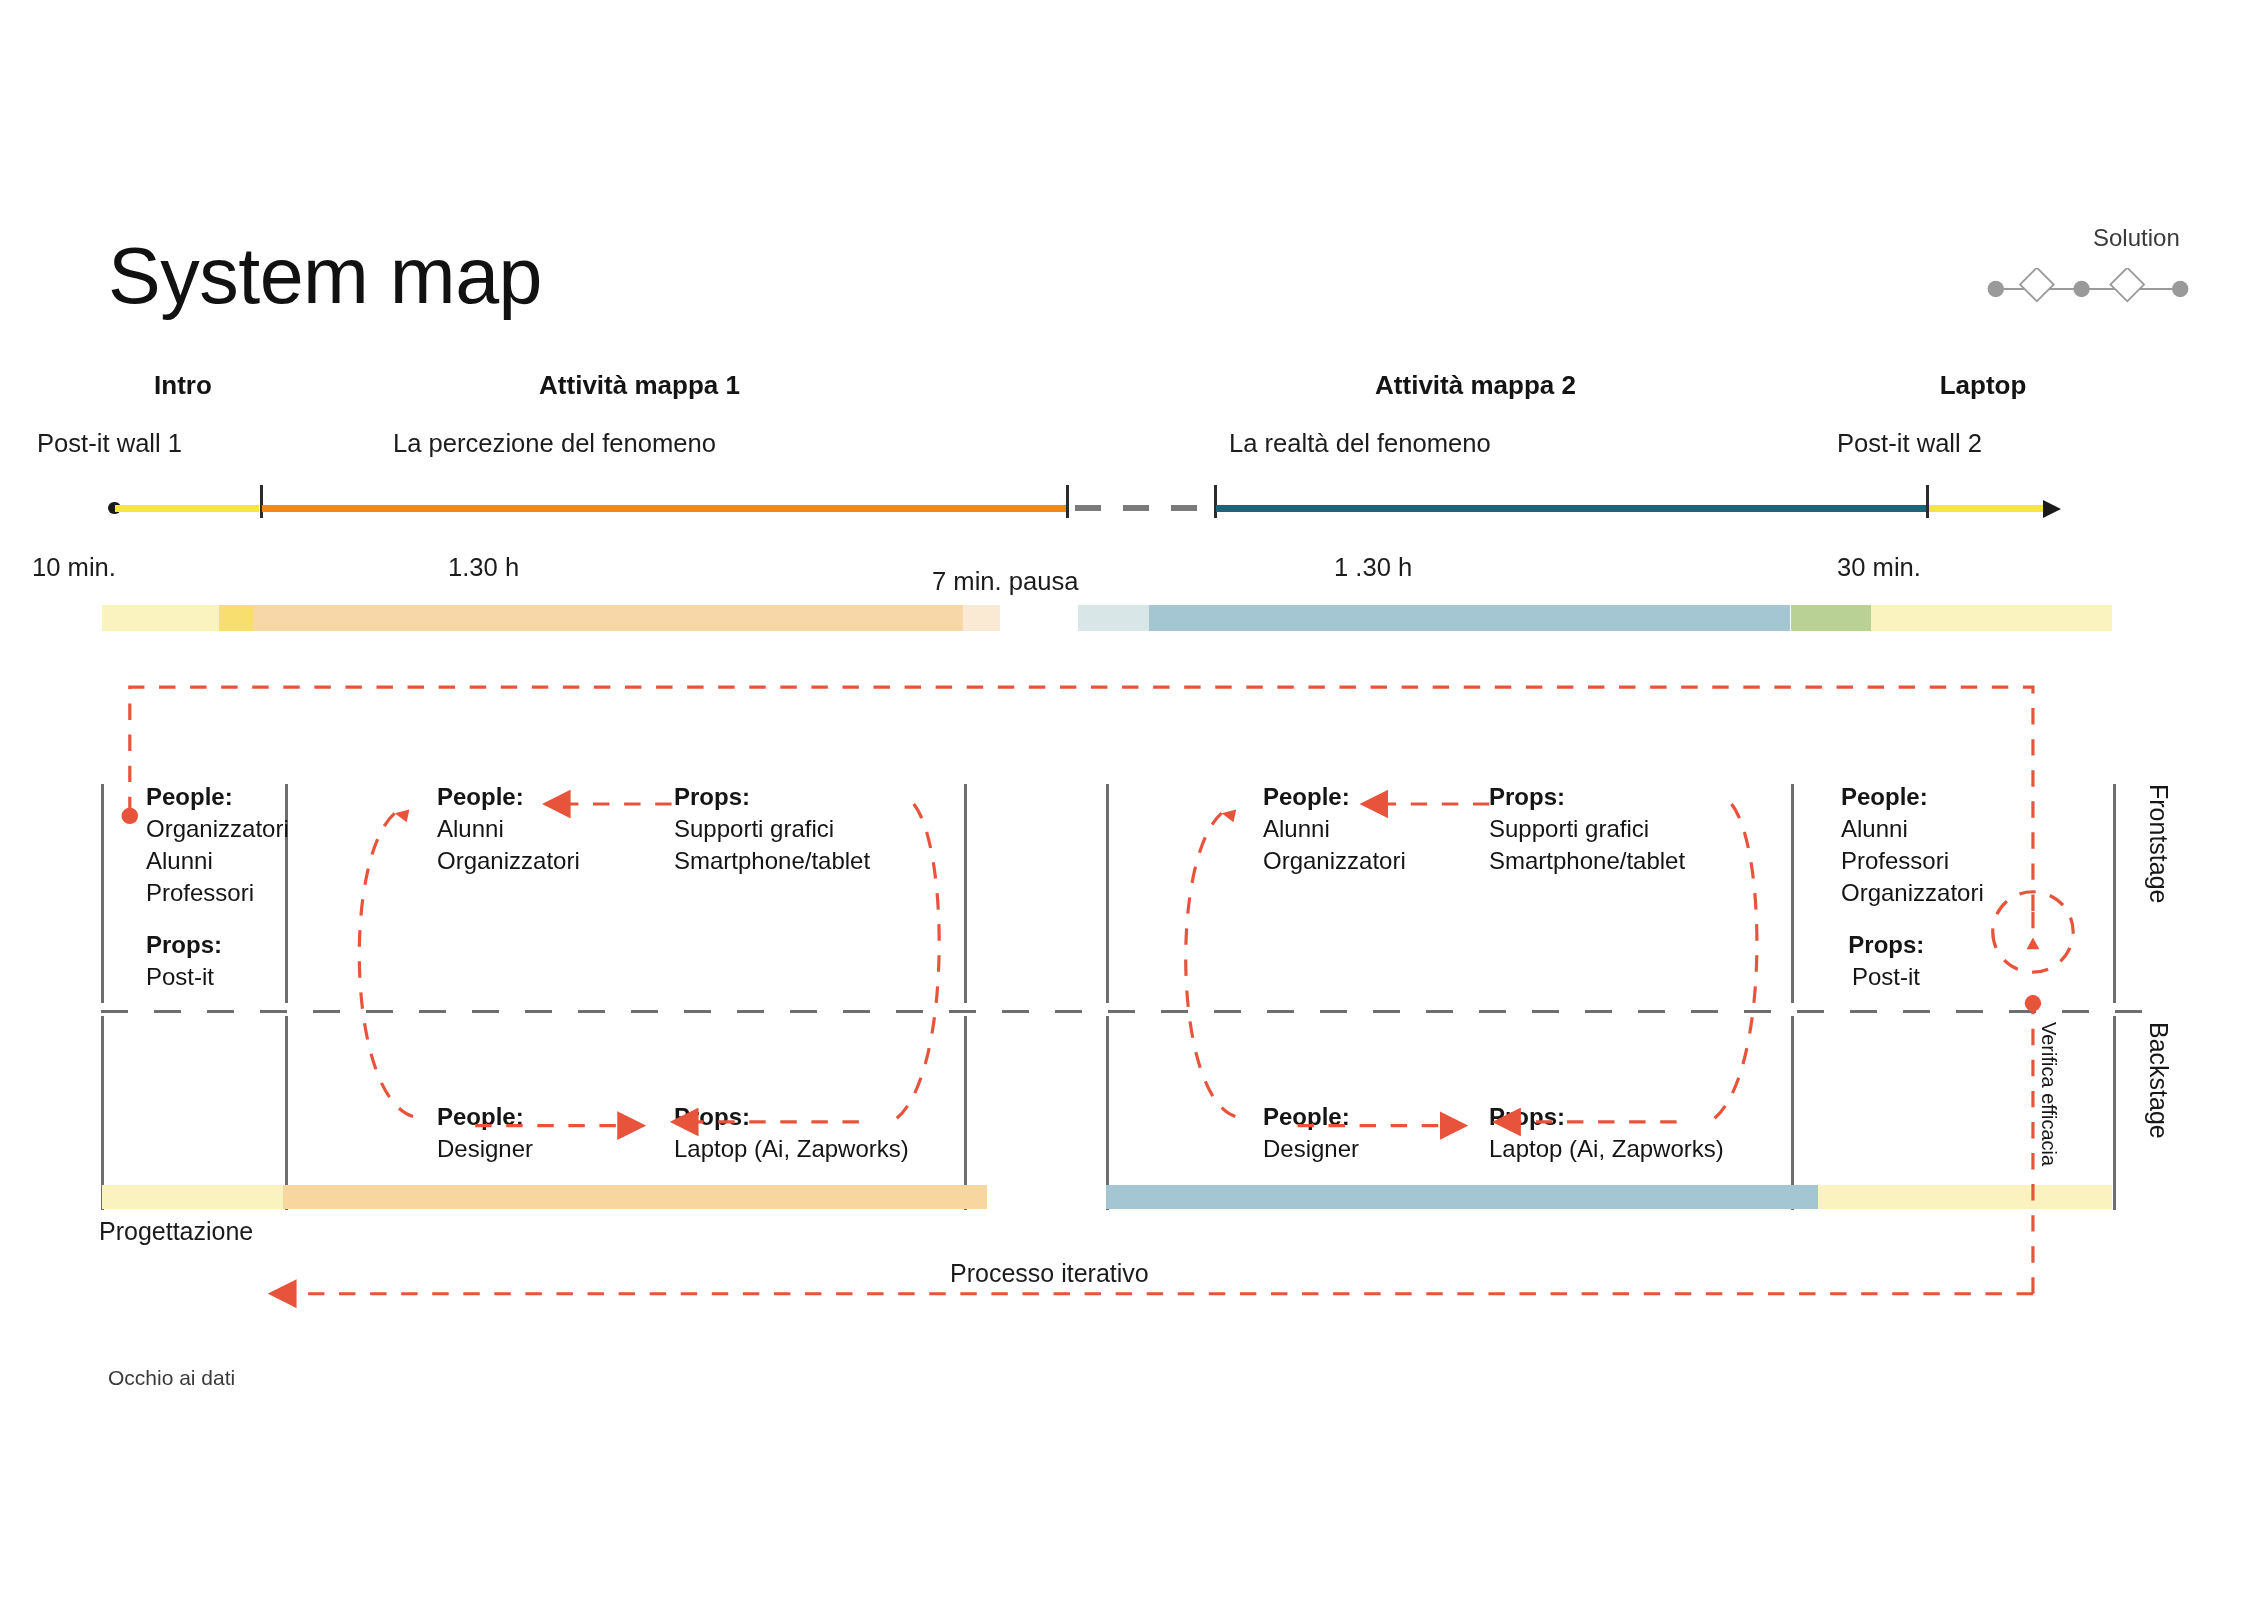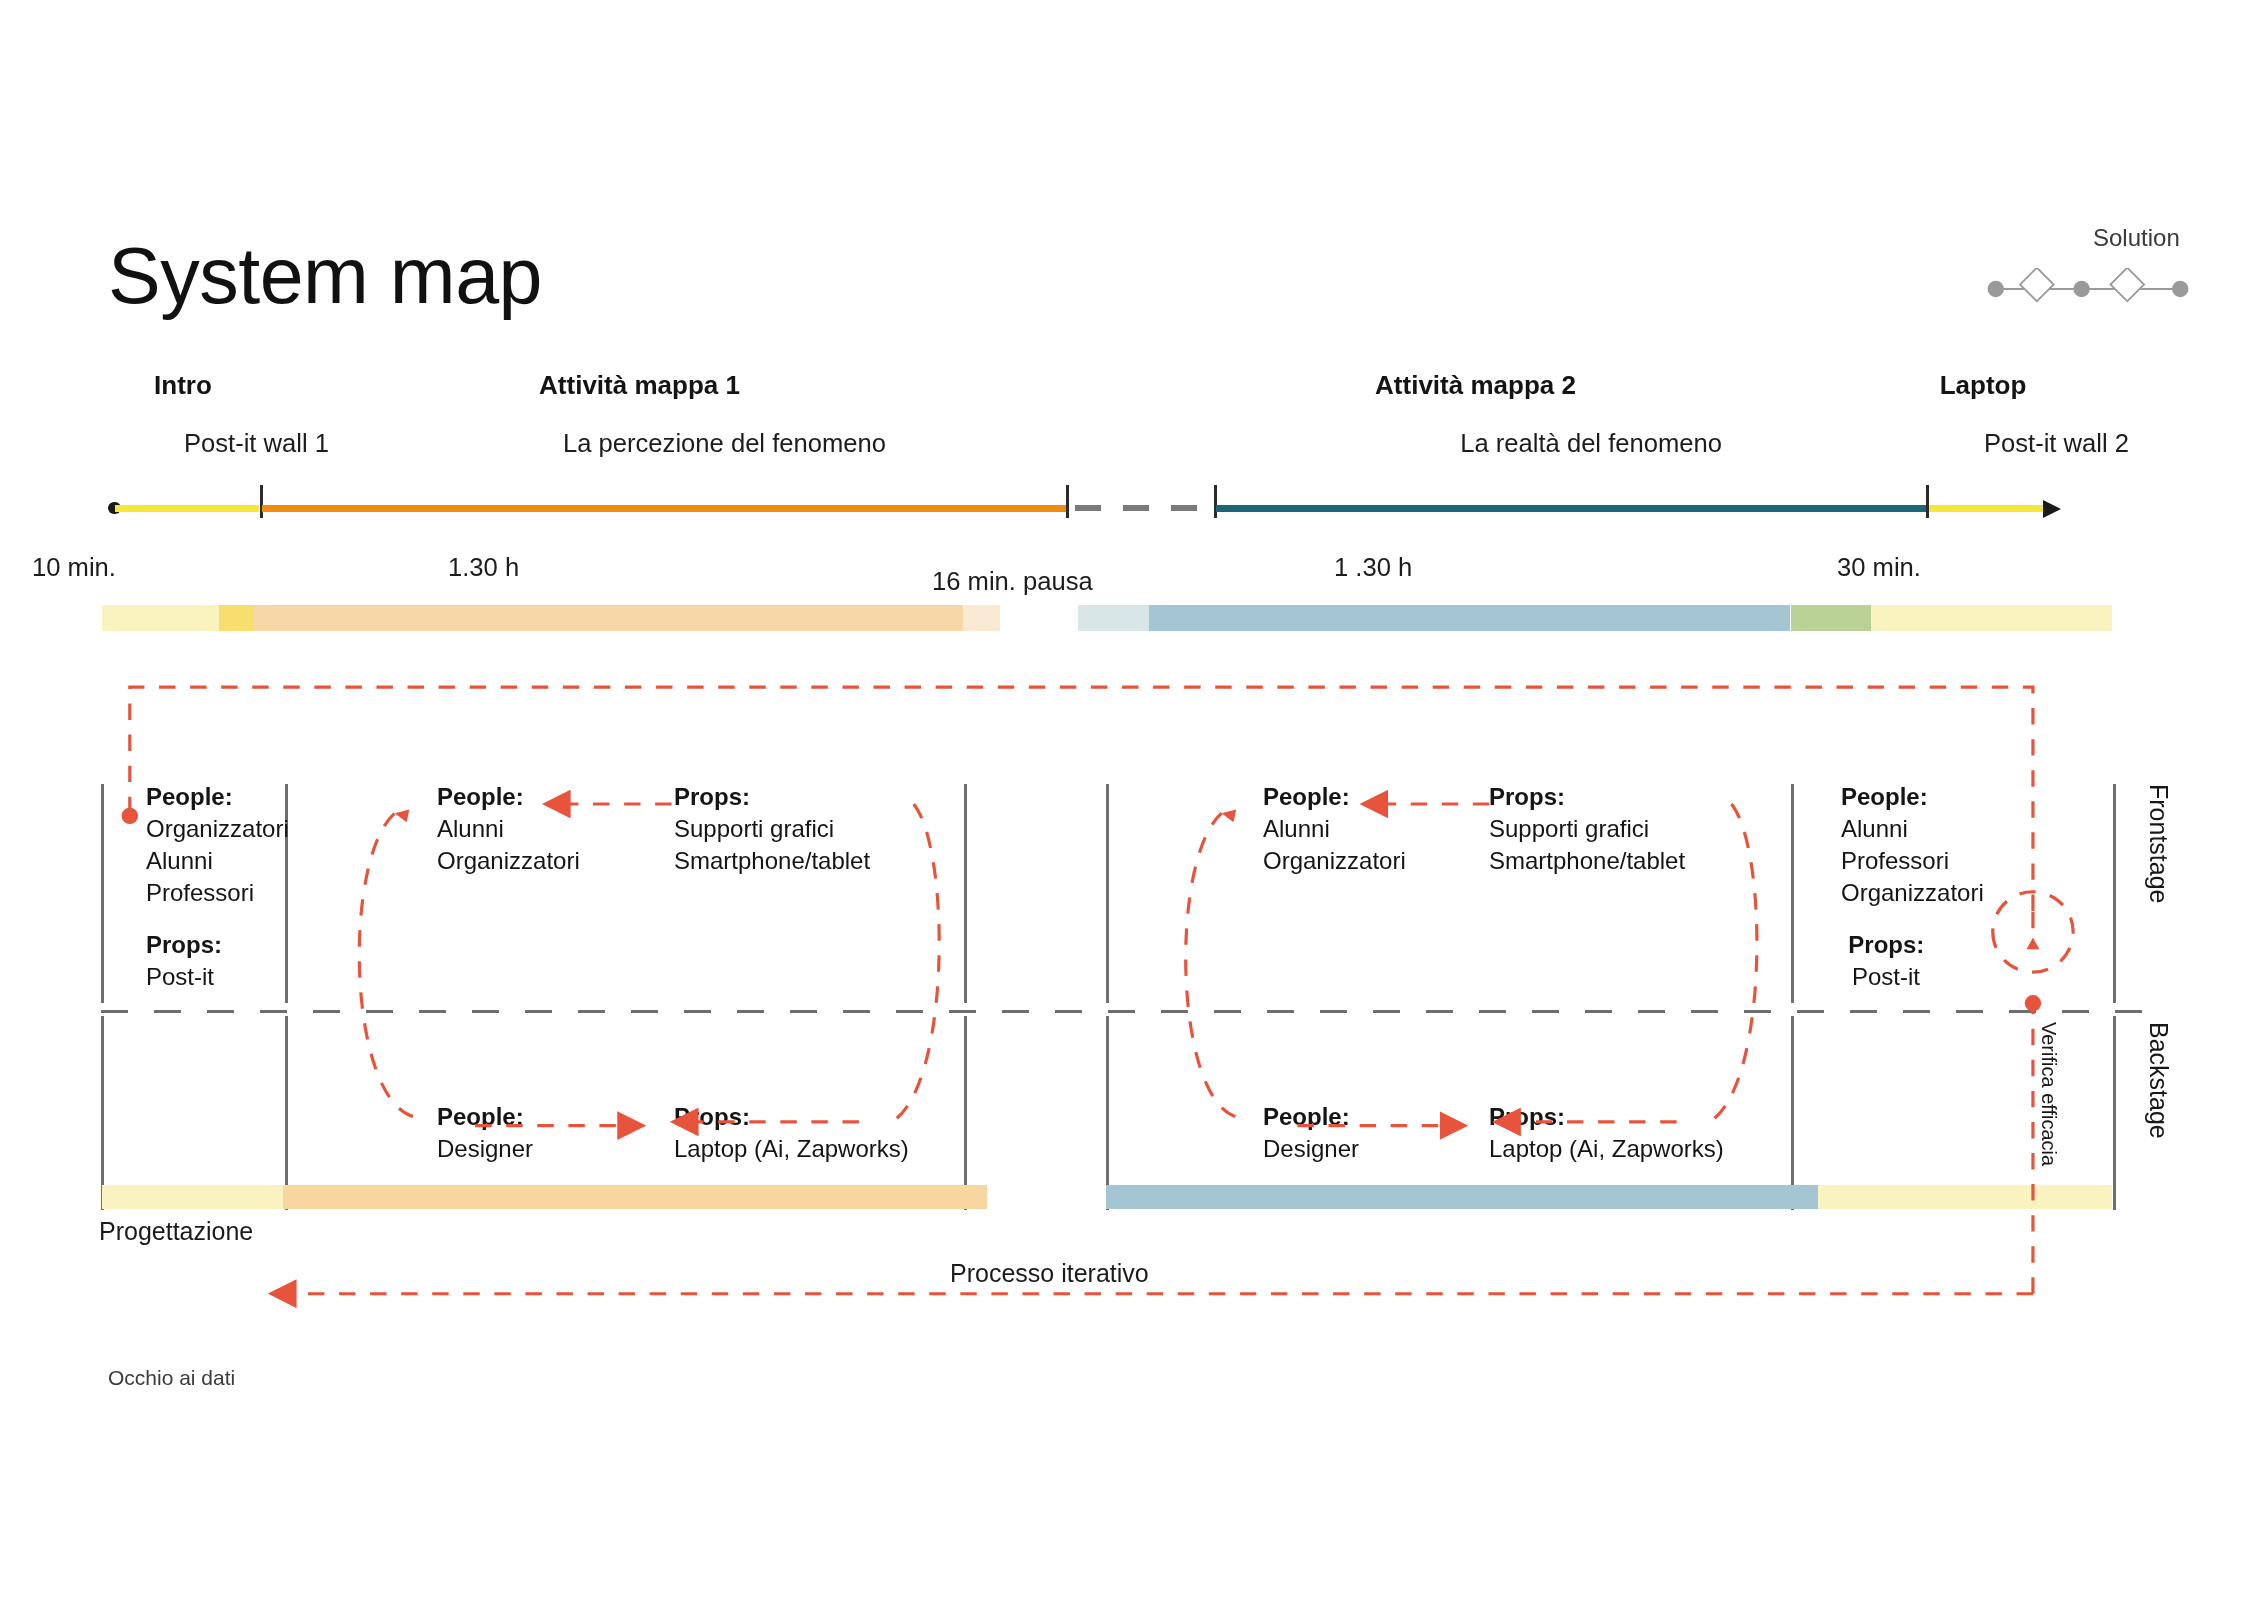--- a/index.html
+++ b/index.html
@@ -44,21 +44,21 @@
   
   .phase-title {
     font-size: 26px;
     font-weight: bold;
     text-align: center;
     white-space: nowrap;
     color: #141414;
   }
   .phase-sub {
     font-size: 25.6px;
-    text-align: right;
+    text-align: left;
     white-space: nowrap;
     color: #1c1c1c;
     margin-top: 12.8px;
   }
 
   
   #timeline-axis { left: 108px; top: 498px; width: 1955px; height: 22px; }
   .tl-seg { position: absolute; height: 6.4px; top: 7.3px; }
   .tl-tick { position: absolute; width: 2.7px; background: #2b2b2b; top: -12.8px; height: 33px; }
   .tl-dot {
@@ -169,21 +169,21 @@
   <div class="tl-dash-seg" style="left:967px; width:137px;"></div>
   <div class="tl-tick" style="left:1106px;"></div>
   <div class="tl-seg" style="left:1108px; width:710px; background:#1E6479;"></div>
   <div class="tl-tick" style="left:1818px;"></div>
   <div class="tl-seg" style="left:1821px; width:117px; background:#F5E63C;"></div>
   <div class="tl-arrow" style="left:1935px;"></div>
 </div>
 
 <div class="duration" style="left:32px; top:553px; width:274px;">10 min.</div>
 <div class="duration" style="left:448px; top:553px; width:274px;">1.30 h</div>
-<div class="duration" style="left:932px; top:567px; width:274px;">16 min. pausa</div>
+<div class="duration" style="left:932px; top:567px; width:274px;">7 min. pausa</div>
 <div class="duration" style="left:1334px; top:553px; width:274px;">1 .30 h</div>
 <div class="duration" style="left:1837px; top:553px; width:274px;">30 min.</div>
 
 <div class="band" style="left:102px; top:605px; width:117px; height:25.6px; background:#FAF3C0;"></div>
 <div class="band" style="left:219px; top:605px; width:35px; height:25.6px; background:#F7DE6E;"></div>
 <div class="band" style="left:254px; top:605px; width:709px; height:25.6px; background:#F7D7A8;"></div>
 <div class="band" style="left:963px; top:605px; width:37px; height:25.6px; background:#FAEAD4;"></div>
 
 <div class="band" style="left:1078px; top:605px; width:71px; height:25.6px; background:#D8E6E8;"></div>
 <div class="band" style="left:1149px; top:605px; width:641px; height:25.6px; background:#A4C6D2;"></div>

